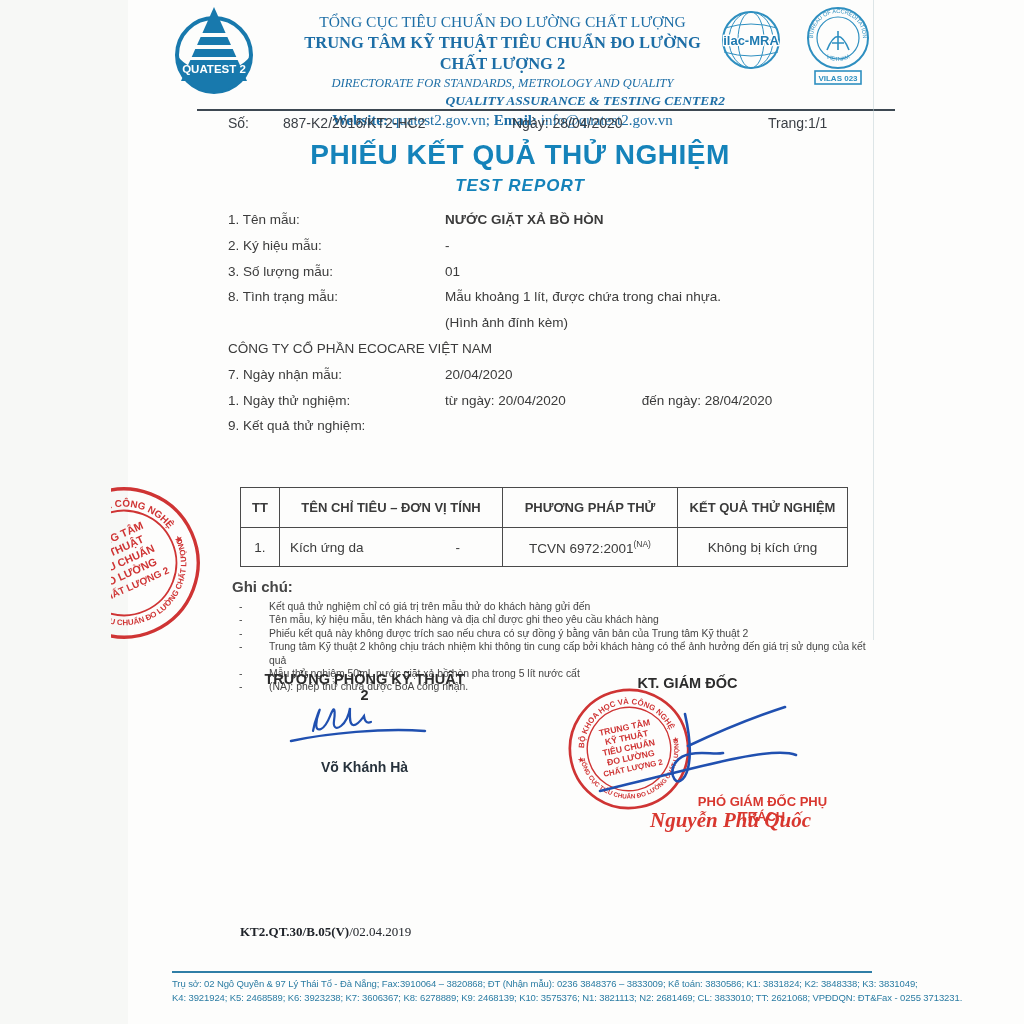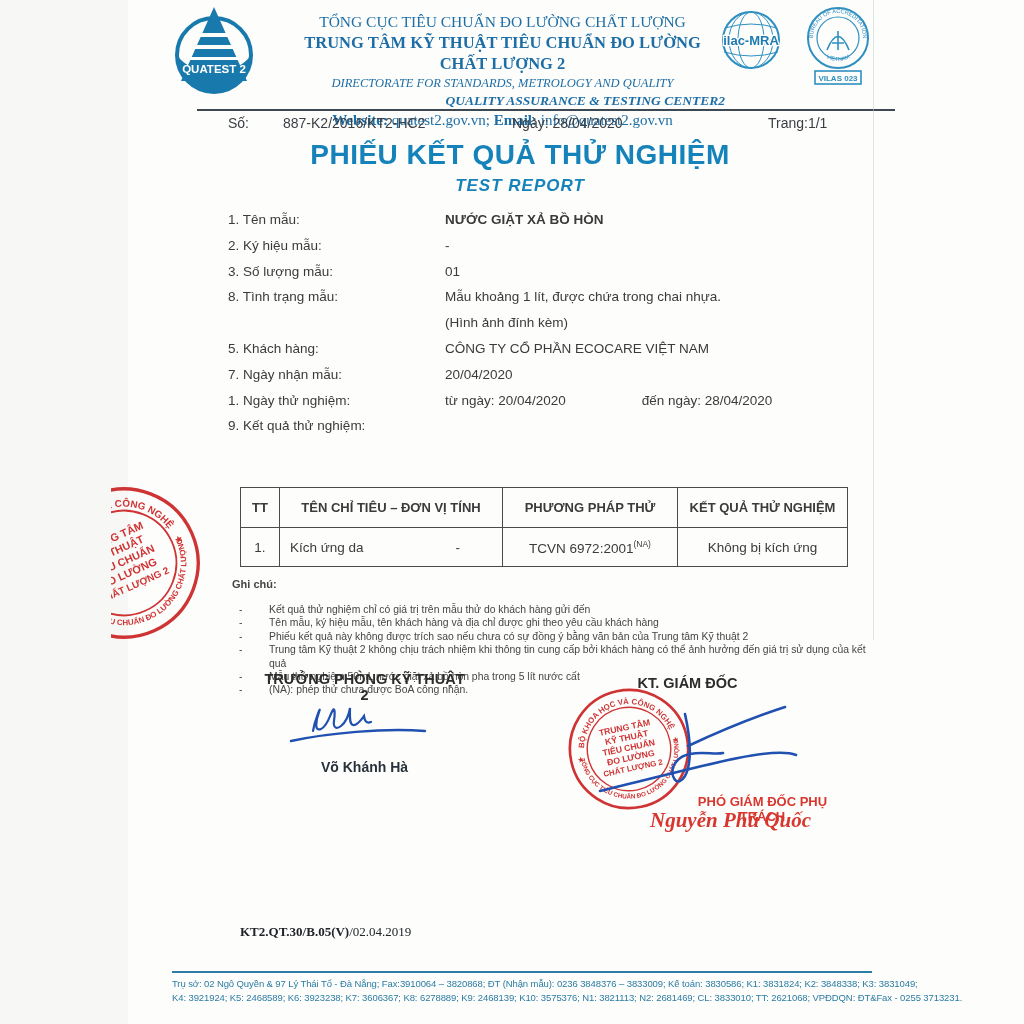--- a/index.html
+++ b/index.html
@@ -39,21 +39,21 @@
   .rtable{left:240px;top:487px;border-collapse:collapse;font-size:13.5px;color:#3b3b3b;}
   .rtable th,.rtable td{border:1.6px solid #4a4a4a;text-align:center;padding:0 4px;}
   .rtable th{height:39px;font-weight:bold;font-size:13px;}
   .rtable td{height:38px;}
   .c-tt{width:30px;}.c-name{width:214px;}.c-meth{width:166px;}.c-res{width:161px;}
   .cell-name{text-align:left !important;padding-left:10px !important;}
   .cell-name .unit{float:right;margin-right:38px;}
   .rtable sup{font-size:8.5px;vertical-align:6px;}
   
   .notes{left:232px;top:578px;width:640px;color:#454545;}
-  .notes .nh{font-size:11px;font-weight:bold;margin-bottom:13px;}
+  .notes .nh{font-size:15px;font-weight:bold;margin-bottom:5px;}
   .nitem{display:flex;font-size:10.4px;line-height:13.4px;}
   .nitem .b{width:30px;flex:0 0 30px;text-align:left;padding-left:7px;}
   
   .sgl-title{left:262px;top:671px;width:205px;text-align:center;font-weight:bold;font-size:14.5px;color:#2c2c2c;}
   .sgl-svg{left:283px;top:693px;}
   .sgl-name{left:262px;top:759px;width:205px;text-align:center;font-weight:bold;font-size:14px;color:#27323c;}
   .sgr-title{left:600px;top:675px;width:175px;text-align:center;font-weight:bold;font-size:14.5px;color:#2c2c2c;}
   .stamp-r{left:566px;top:686px;width:126px;height:126px;transform:rotate(-12deg);}
   .sgr-svg{left:588px;top:694px;}
   .sgr-role{left:680px;top:794px;width:165px;text-align:center;color:#d8372f;font-weight:bold;font-size:13px;}
@@ -151,21 +151,20 @@
       <span class="val">01</span>
     </div>
     <div class="irow">
       <span class="lbl">8. Tình trạng mẫu:</span>
       <span class="val">
         <span>Mẫu khoảng 1 lít, được chứa trong chai nhựa.</span>
         <span class="l2">(Hình ảnh đính kèm)</span>
       </span>
     </div>
     <div class="irow">
-      <span class="lbl">5. Khách hàng:</span>
       <span class="val">CÔNG TY CỔ PHẦN ECOCARE VIỆT NAM</span>
     </div>
     <div class="irow">
       <span class="lbl">7. Ngày nhận mẫu:</span>
       <span class="val">20/04/2020</span>
     </div>
     <div class="irow">
       <span class="lbl">1. Ngày thử nghiệm:</span>
       <span class="val">
         <span>từ ngày: 20/04/2020</span>

